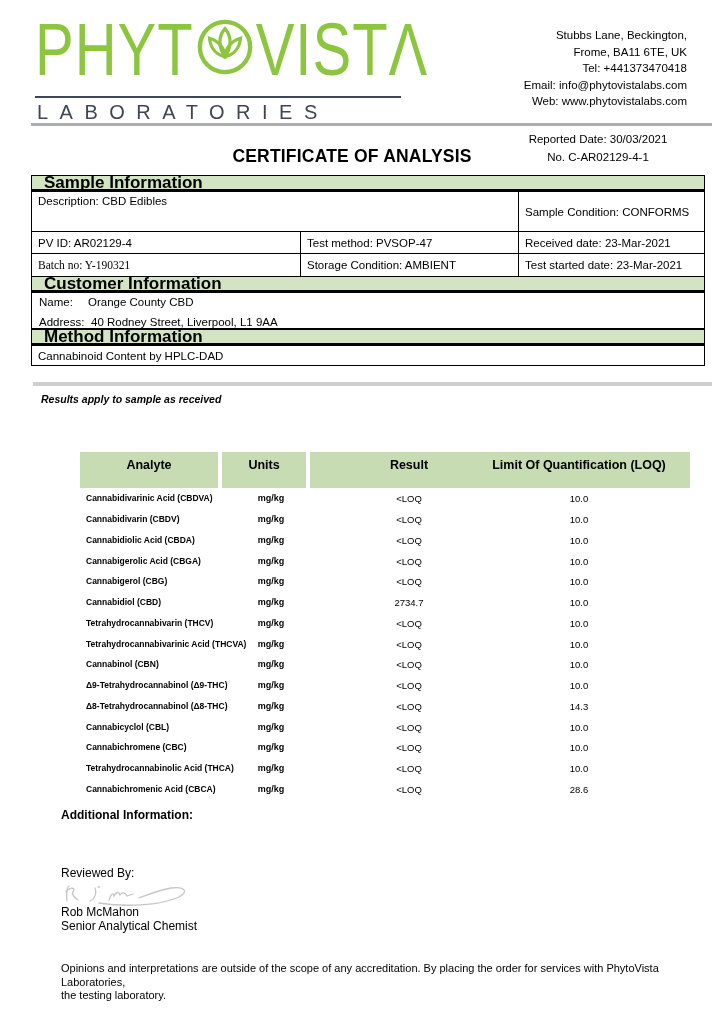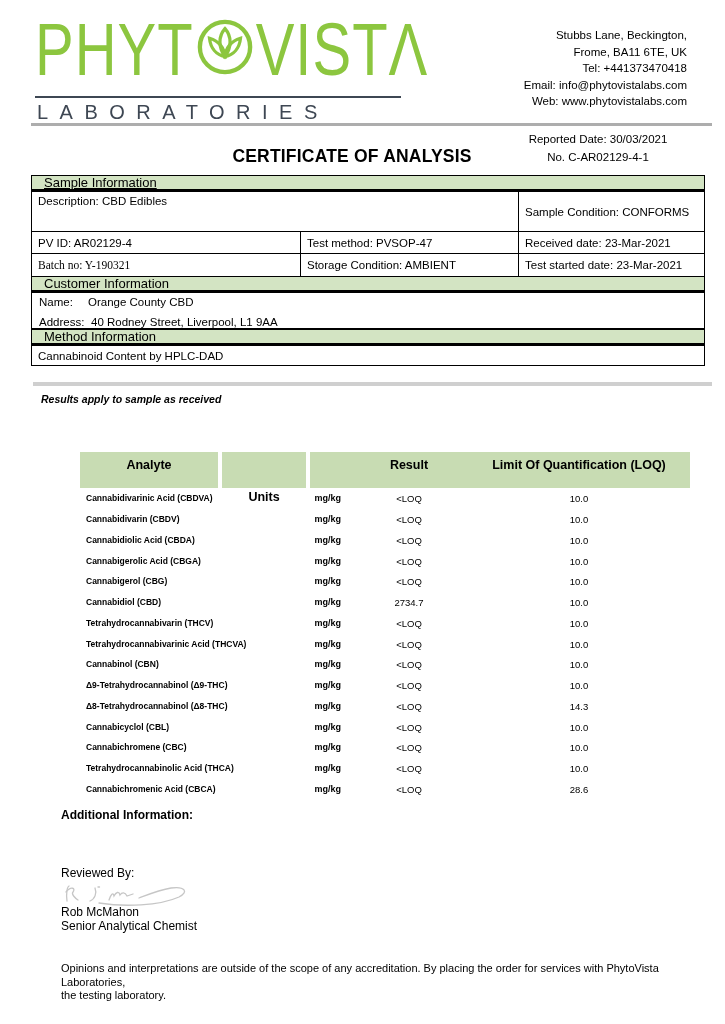--- a/index.html
+++ b/index.html
@@ -16,39 +16,39 @@
   .logo-sub { position:absolute; left:24px; top:101px; font-size:20px; letter-spacing:11.5px; color:#3e4753; font-weight:400; }
   .header-rule { position:absolute; left:18px; top:123px; width:689px; height:3px; background:#adadad; }
   .contact { position:absolute; top:27px; right:25px; text-align:right; font-size:11.5px; line-height:16.5px; color:#000; }
 
   
   .coa-title { position:absolute; top:146px; left:8px; width:662px; text-align:center; font-size:17.5px; font-weight:700; letter-spacing:.2px; }
   .reported-date { position:absolute; top:133px; left:495px; width:180px; text-align:center; font-size:11.5px; }
   .report-no { position:absolute; top:151px; left:495px; width:180px; text-align:center; font-size:11.5px; }
 
   
-  .bar { position:absolute; left:18px; width:674px; height:16px; background:#d3e4c3; border:1px solid #000; border-bottom:2.5px solid #000; font-size:13px; font-weight:400; line-height:13px; padding-left:12px; }
+  .bar { position:absolute; left:18px; width:674px; height:16px; background:#d3e4c3; border:1px solid #000; border-bottom:2.5px solid #000; font-size:17px; font-weight:700; line-height:13px; padding-left:12px; }
   .bar.u span { text-decoration:underline; }
   .cell { position:absolute; border:1px solid #000; background:#fff; font-size:11.5px; display:flex; align-items:center; padding-left:6px; }
   .cell.topalign { align-items:flex-start; padding-top:3px; }
 
   .cust-line { position:absolute; font-size:11.5px; }
 
   .divider { position:absolute; left:20px; top:382px; width:685px; height:4px; background:#cfcfcf; }
   .results-note { position:absolute; left:28px; top:393px; font-size:10.5px; font-weight:700; font-style:italic; }
 
   
   .rtable { position:absolute; left:60px; top:452px; width:620px; }
   .rhead-block { position:absolute; top:0; height:36px; background:#c8dcb3; }
   .rhead-label { position:absolute; top:6px; font-size:12.5px; font-weight:700; text-align:center; }
   .rrows { position:absolute; left:0; top:36px; width:620px; }
   .res-row { position:relative; width:620px; height:20.75px; }
   .res-row > div { position:absolute; top:50%; transform:translateY(-50%); }
   .cell-analyte { left:13px; font-size:8.5px; font-weight:700; white-space:nowrap; }
-  .cell-units   { left:108px; width:160px; text-align:right; font-size:9px; font-weight:700; }
+  .cell-units   { left:118px; width:160px; text-align:center; font-size:9px; font-weight:700; }
   .cell-result  { left:256px; width:160px; text-align:center; font-size:9.5px; }
   .cell-loq     { left:426px; width:160px; text-align:center; font-size:9.5px; }
 
   
   .addl { position:absolute; left:48px; top:808px; font-size:12px; font-weight:700; }
   .reviewed { position:absolute; left:48px; top:866px; font-size:12px; }
   .sig { position:absolute; left:46px; top:879px; }
   .reviewer-name { position:absolute; left:48px; top:905px; font-size:12px; }
   .reviewer-title { position:absolute; left:48px; top:919px; font-size:12px; }
   .footer { position:absolute; left:48px; top:962px; font-size:11px; line-height:13.5px; }
@@ -137,21 +137,21 @@
 
   <div class="divider"></div>
   <div class="results-note">Results apply to sample as received</div>
 
   <div class="rtable">
     <div class="rhead-block" style="left:7px; width:138px;"></div>
     <div class="rhead-block" style="left:149px; width:84px;"></div>
     <div class="rhead-block" style="left:237px; width:380px;"></div>
 
     <div class="rhead-label" style="left:7px; width:138px;">Analyte</div>
-    <div class="rhead-label" style="left:149px; width:84px;margin-top:32px;">Units</div>
+    <div class="rhead-label" style="left:149px; width:84px;">Units</div>
     <div class="rhead-label" style="left:256px; width:160px;">Result</div>
     <div class="rhead-label" style="left:396px; width:220px;">Limit Of Quantification (LOQ)</div>
 
     <div class="rrows">
         <div class="res-row">
           <div class="cell-analyte">Cannabidivarinic Acid (CBDVA)</div>
           <div class="cell-units">mg/kg</div>
           <div class="cell-result">&lt;LOQ</div>
           <div class="cell-loq">10.0</div>
         </div>

